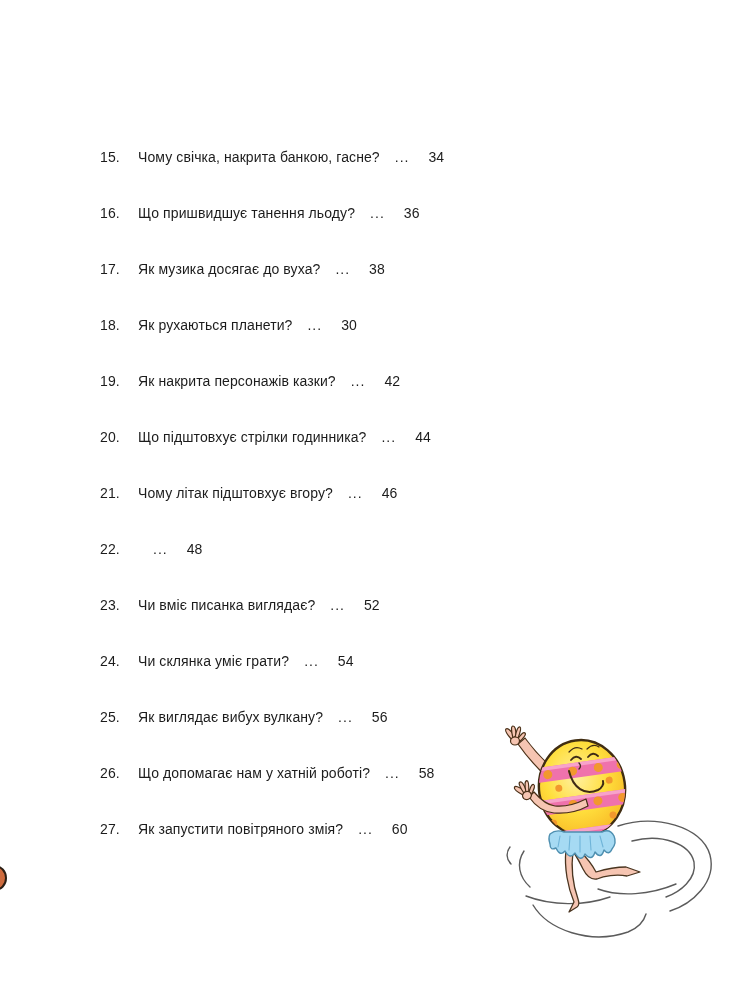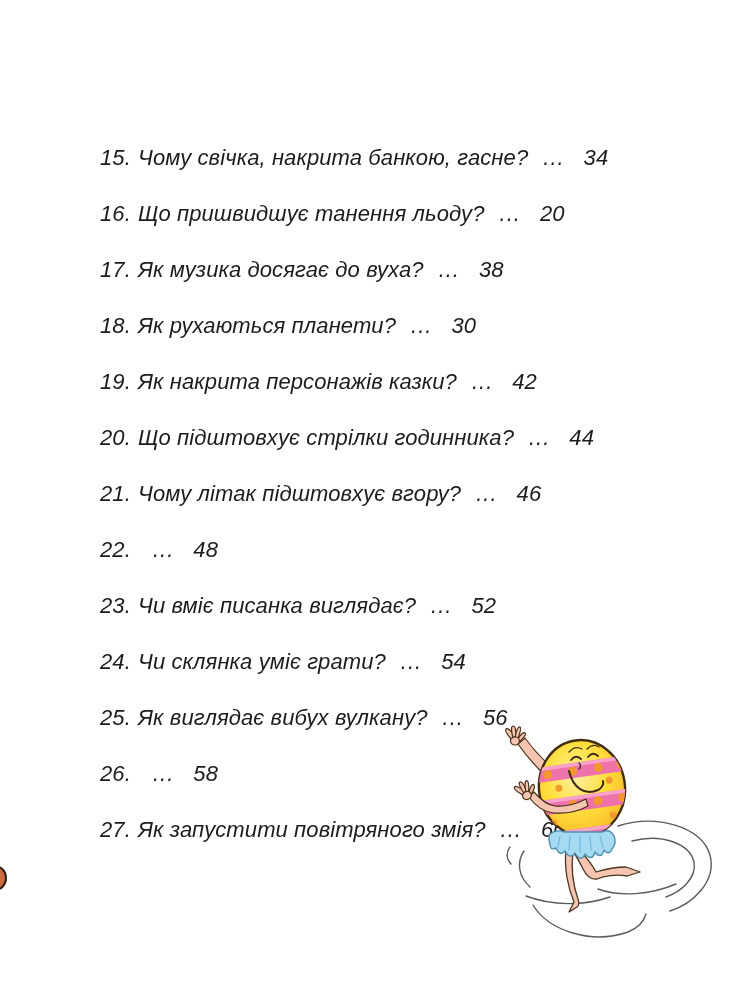--- a/index.html
+++ b/index.html
@@ -18,25 +18,24 @@
   .toc {
     position: absolute;
     left: 100px;
     top: 146px;
     width: 470px;
   }
   .toc-item {
     display: flex;
     align-items: baseline;
     height: 56px;
-    font-size: 22px;
+    font-size: 14px;
     line-height: 23px;
     color: #1c1c1c;
     letter-spacing: 0.1px;
-    font-style: italic;
   }
   .toc-num {
     flex: 0 0 38px;
   }
   .toc-question {
     white-space: nowrap;
   }
   .toc-dots {
     margin-left: 15px;
     margin-right: 19px;
@@ -69,21 +68,21 @@
     <div class="toc-item">
       <span class="toc-num">15.</span>
       <span class="toc-question">Чому свічка, накрита банкою, гасне?</span>
       <span class="toc-dots">...</span>
       <span class="toc-page">34</span>
     </div>
     <div class="toc-item">
       <span class="toc-num">16.</span>
       <span class="toc-question">Що пришвидшує танення льоду?</span>
       <span class="toc-dots">...</span>
-      <span class="toc-page">20</span>
+      <span class="toc-page">36</span>
     </div>
     <div class="toc-item">
       <span class="toc-num">17.</span>
       <span class="toc-question">Як музика досягає до вуха?</span>
       <span class="toc-dots">...</span>
       <span class="toc-page">38</span>
     </div>
     <div class="toc-item">
       <span class="toc-num">18.</span>
       <span class="toc-question">Як рухаються планети?</span>
@@ -126,20 +125,21 @@
       <span class="toc-page">54</span>
     </div>
     <div class="toc-item">
       <span class="toc-num">25.</span>
       <span class="toc-question">Як виглядає вибух вулкану?</span>
       <span class="toc-dots">...</span>
       <span class="toc-page">56</span>
     </div>
     <div class="toc-item">
       <span class="toc-num">26.</span>
+      <span class="toc-question">Що допомагає нам у хатній роботі?</span>
       <span class="toc-dots">...</span>
       <span class="toc-page">58</span>
     </div>
     <div class="toc-item">
       <span class="toc-num">27.</span>
       <span class="toc-question">Як запустити повітряного змія?</span>
       <span class="toc-dots">...</span>
       <span class="toc-page">60</span>
     </div>
   </div>

